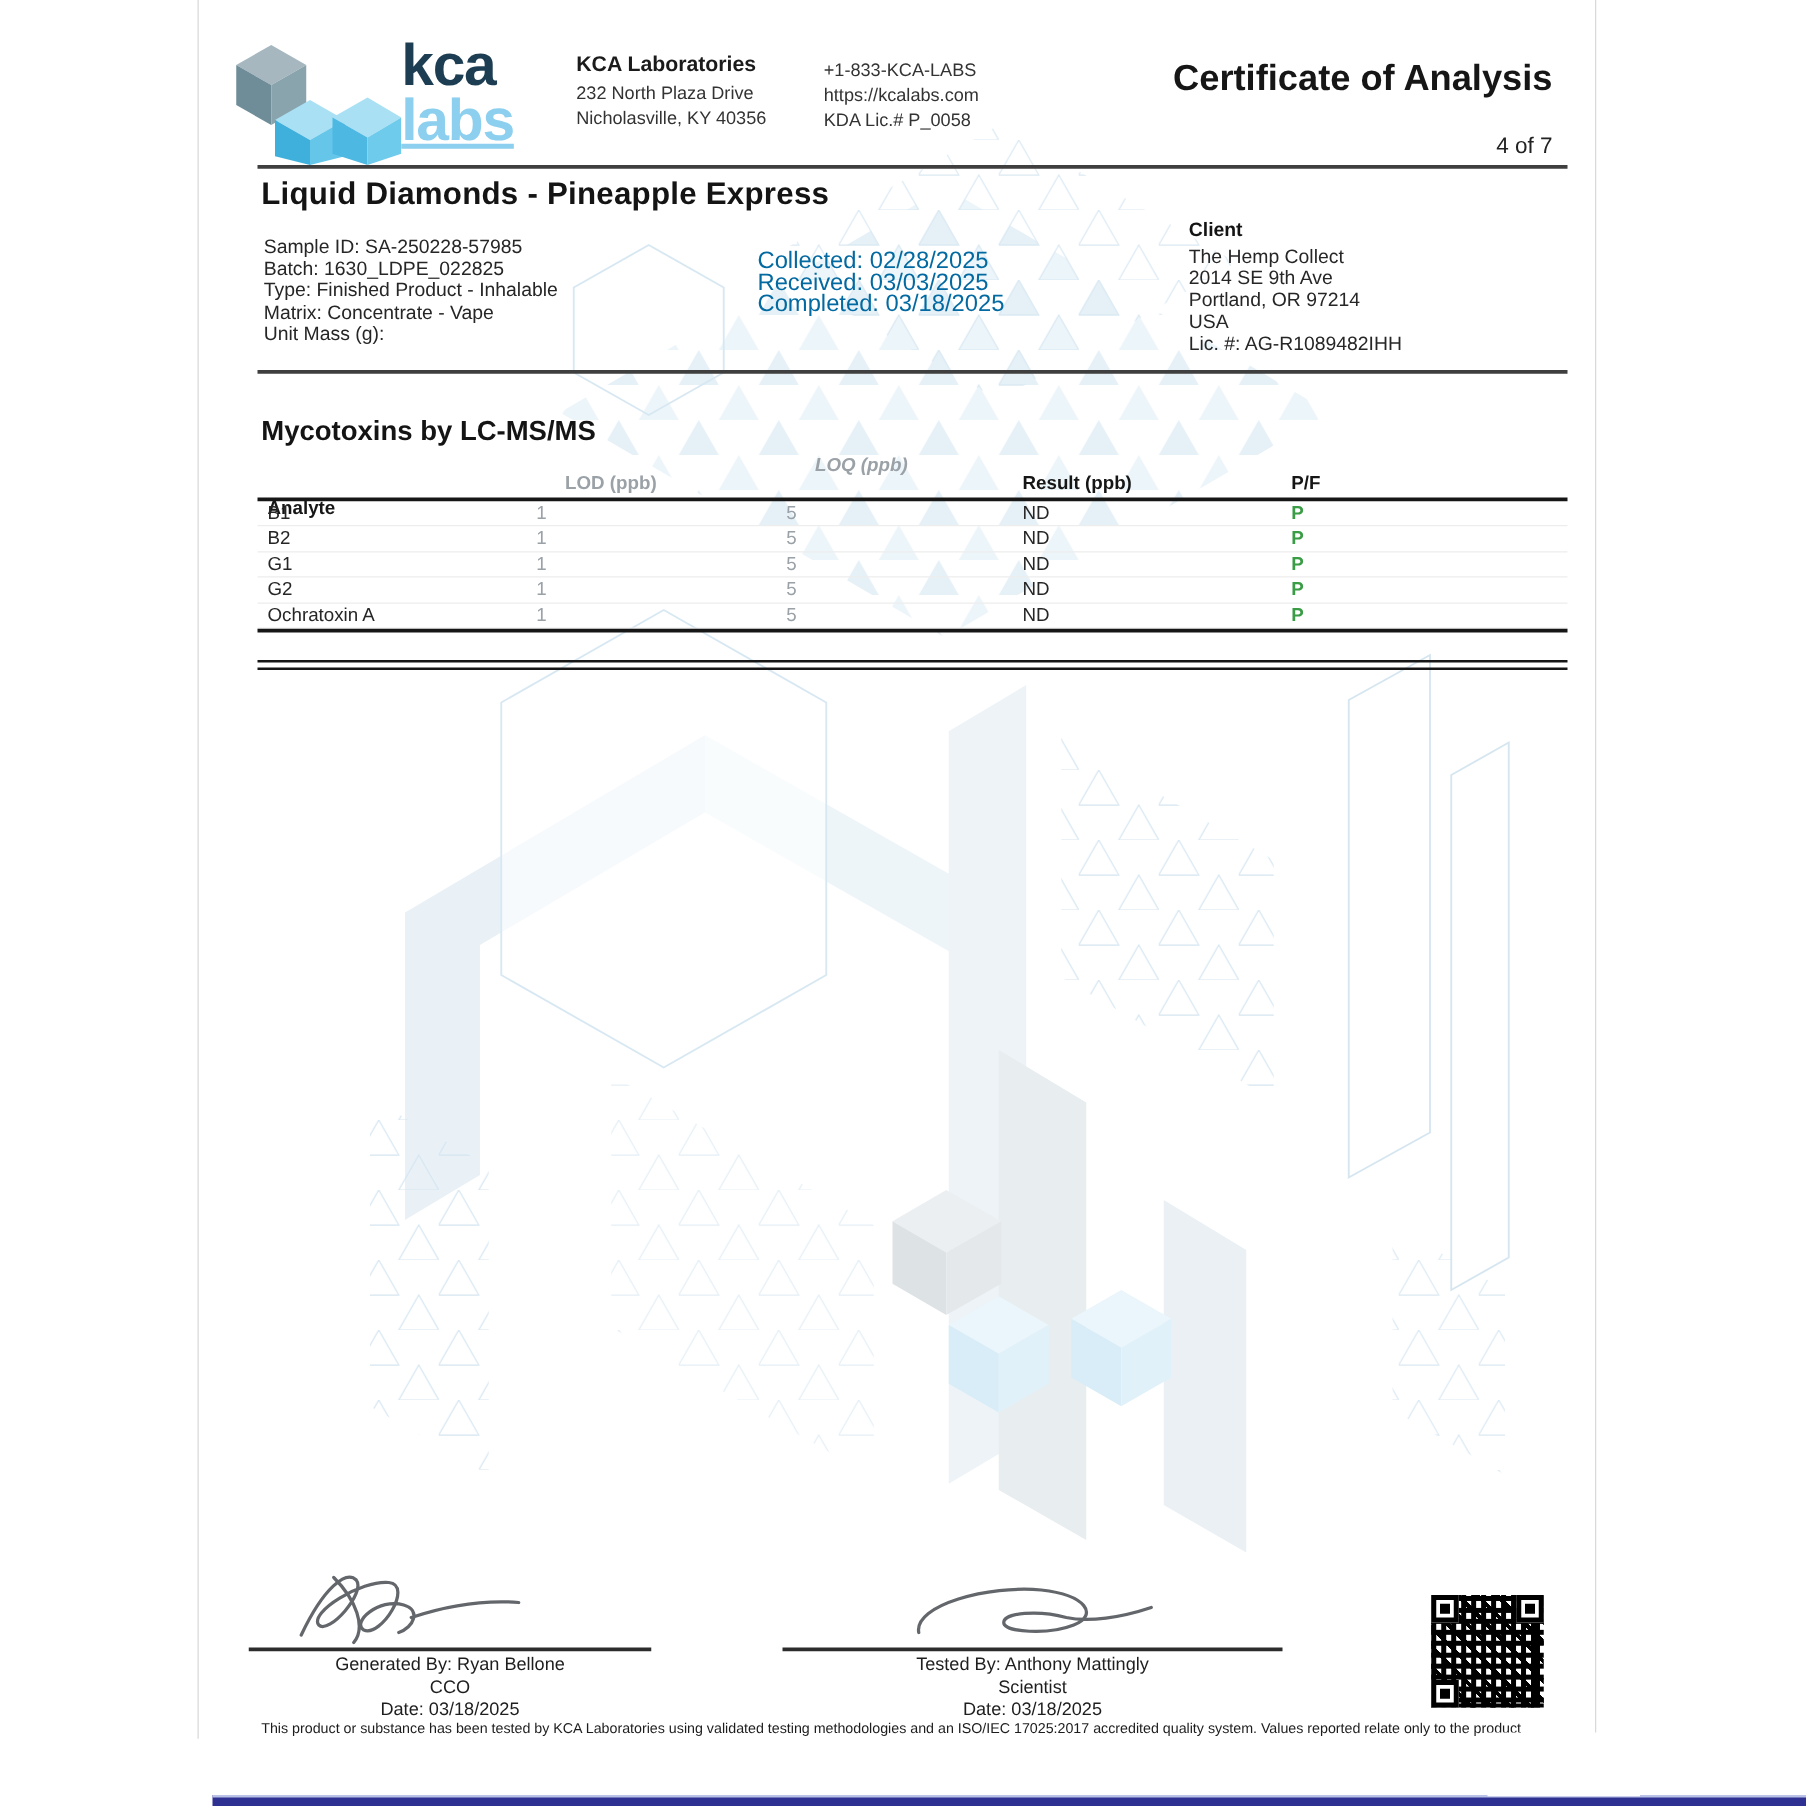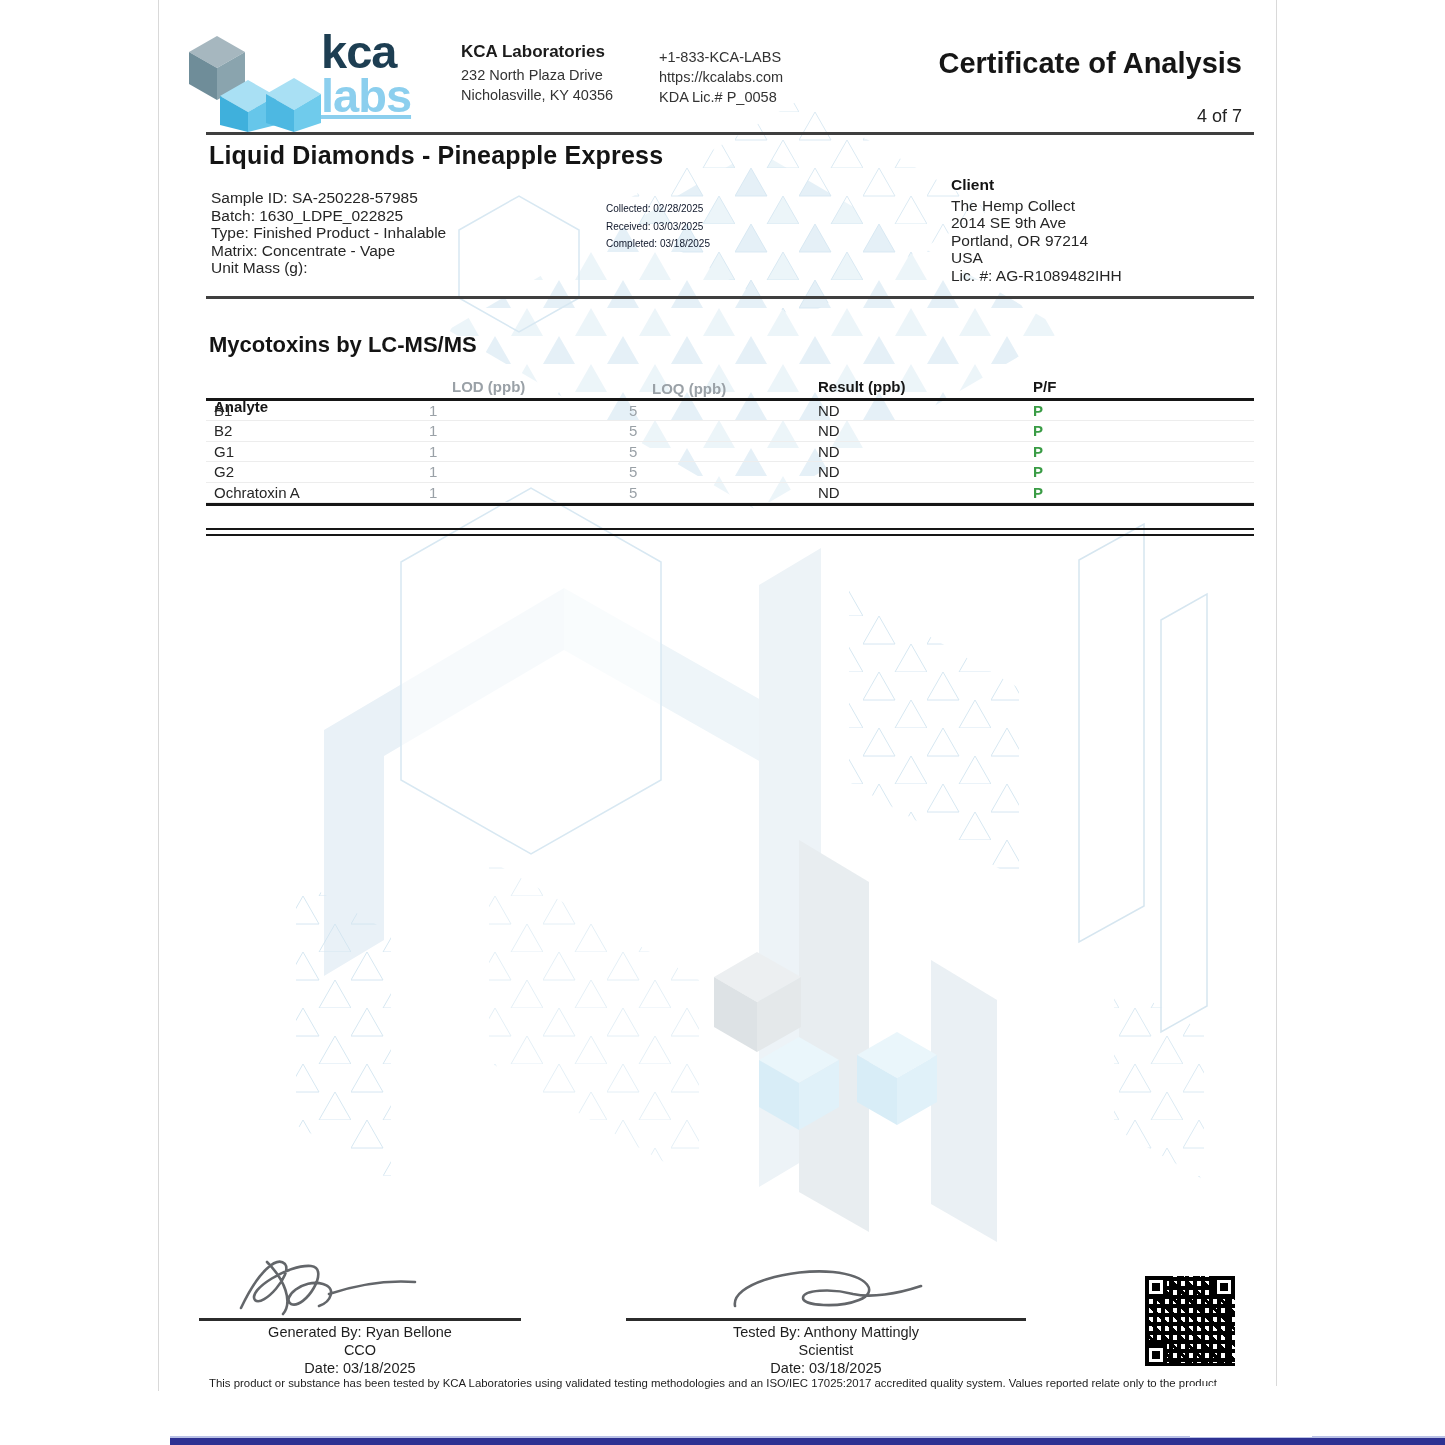--- a/index.html
+++ b/index.html
@@ -24,21 +24,21 @@
   .lab-block .name{font-size:17px;font-weight:bold;color:#1b1b1b;margin-bottom:3px;}
   .contact-block{left:500px;top:47px;line-height:20px;font-size:14.5px;color:#333;}
   .doc-title{right:34px;top:47px;font-size:29px;font-weight:bold;color:#161616;}
   .page-num{right:34px;top:106px;font-size:18px;color:#222;}
   .rule{background:#3f3f3f;height:2.5px;left:47px;width:1048px;}
   .rule.dark{background:#161616;}
   .rule.thin2{height:2px;}
   
   .product-title{left:50px;top:141px;font-size:25px;font-weight:bold;color:#141414;letter-spacing:.2px;}
   .info-lines{left:52px;top:189px;font-size:15.5px;line-height:17.6px;color:#262626;}
-  .date-lines{left:447px;top:200px;font-size:10px;line-height:17.6px;color:#0f172a;}
+  .date-lines{left:447px;top:200px;font-size:19px;line-height:17.6px;color:#0369a1;}
   .client-block{left:792px;top:176px;font-size:15.5px;line-height:17.6px;color:#262626;}
   .client-block .ch{font-weight:bold;color:#141414;margin-bottom:3px;}
   
   .section-heading{left:50px;top:332px;font-size:22px;font-weight:bold;color:#141414;}
   .thead{top:378px;font-size:15px;font-weight:bold;color:#161616;}
   .col0{left:55px;margin-top:20px;} .col1{left:270px;} .col2{left:470px;} .col3{left:659px;} .col4{left:874px;}
   .gray{color:var(--muted);margin-left:23px;}
   .trow{height:20.4px;font-size:15px;color:#262626;left:47px;width:1048px;border-bottom:1px solid #ededed;}
   .trow:last-of-type{border-bottom:none;}
   .trow span{position:absolute;top:1px;}
@@ -176,21 +176,21 @@
         <div>Portland, OR 97214</div>
         <div>USA</div>
         <div>Lic. #: AG-R1089482IHH</div>
       </div>
       <div class="abs rule" style="top:296px;"></div>
 
       <div class="abs section-heading">Mycotoxins by LC-MS/MS</div>
 
       <div class="abs thead col0" style="top:378px;">Analyte</div>
       <div class="abs thead col1 gray" style="top:378px;">LOD (ppb)</div>
-      <div class="abs thead col2 gray" style="top:380px;">LOQ (ppb)</div>
+      <div class="abs thead col2 gray" style="top:364px;font-style:italic;">LOQ (ppb)</div>
       <div class="abs thead col3" style="top:378px;">Result (ppb)</div>
       <div class="abs thead col4" style="top:378px;">P/F</div>
       <div class="abs rule dark" style="top:398px;"></div>
 
       <div class="abs trow" style="top:401px;">
         <span class="cell0">B1</span>
         <span class="cell1">1</span>
         <span class="cell2">5</span>
         <span class="cell3">ND</span>
         <span class="cell4">P</span>

